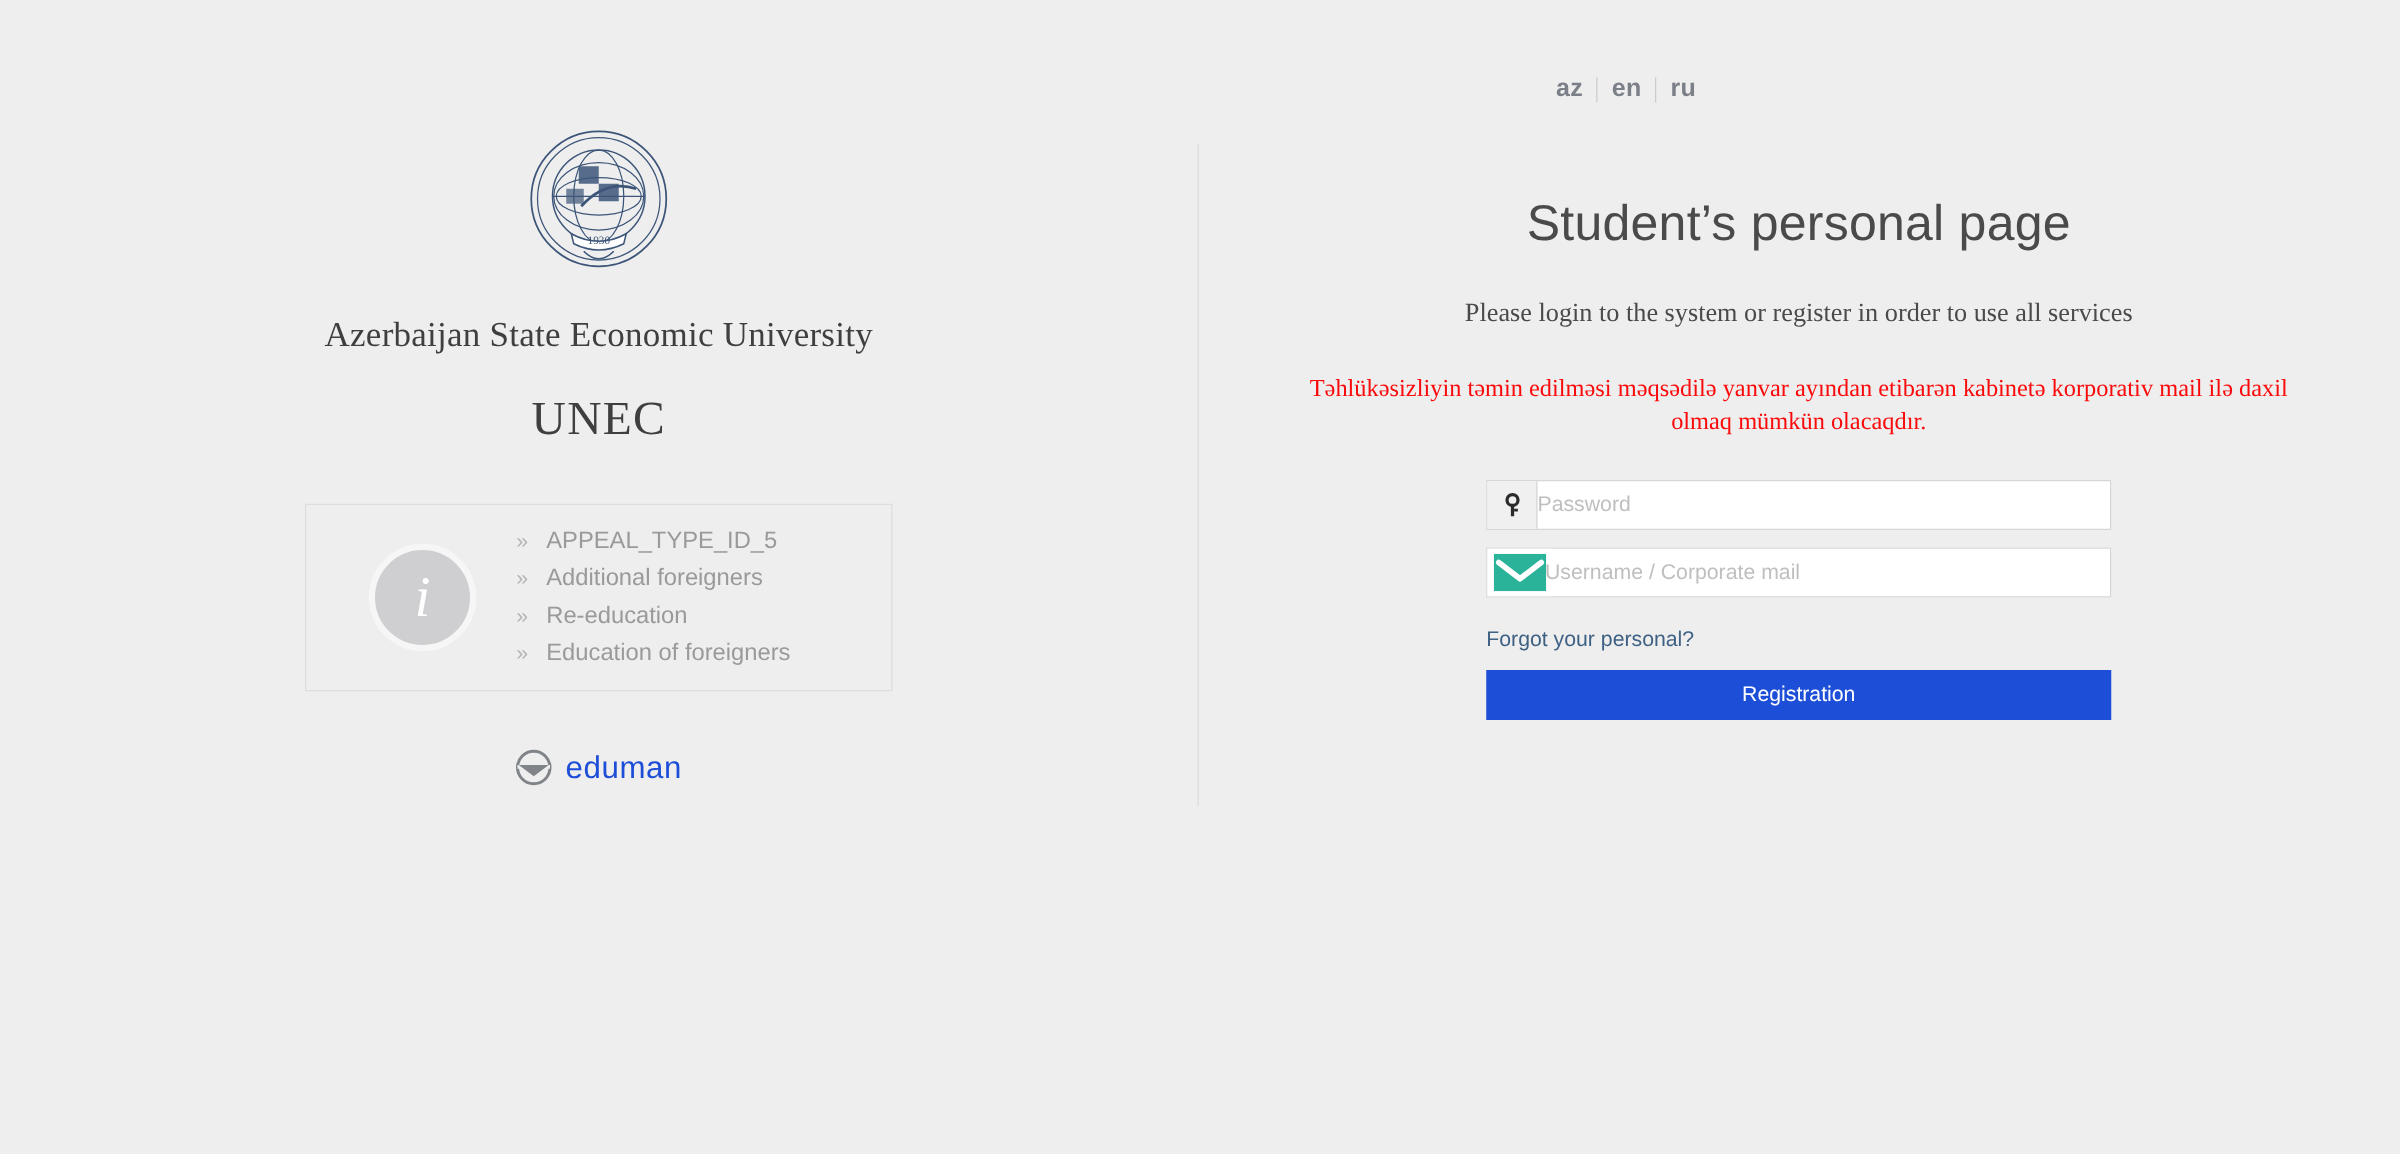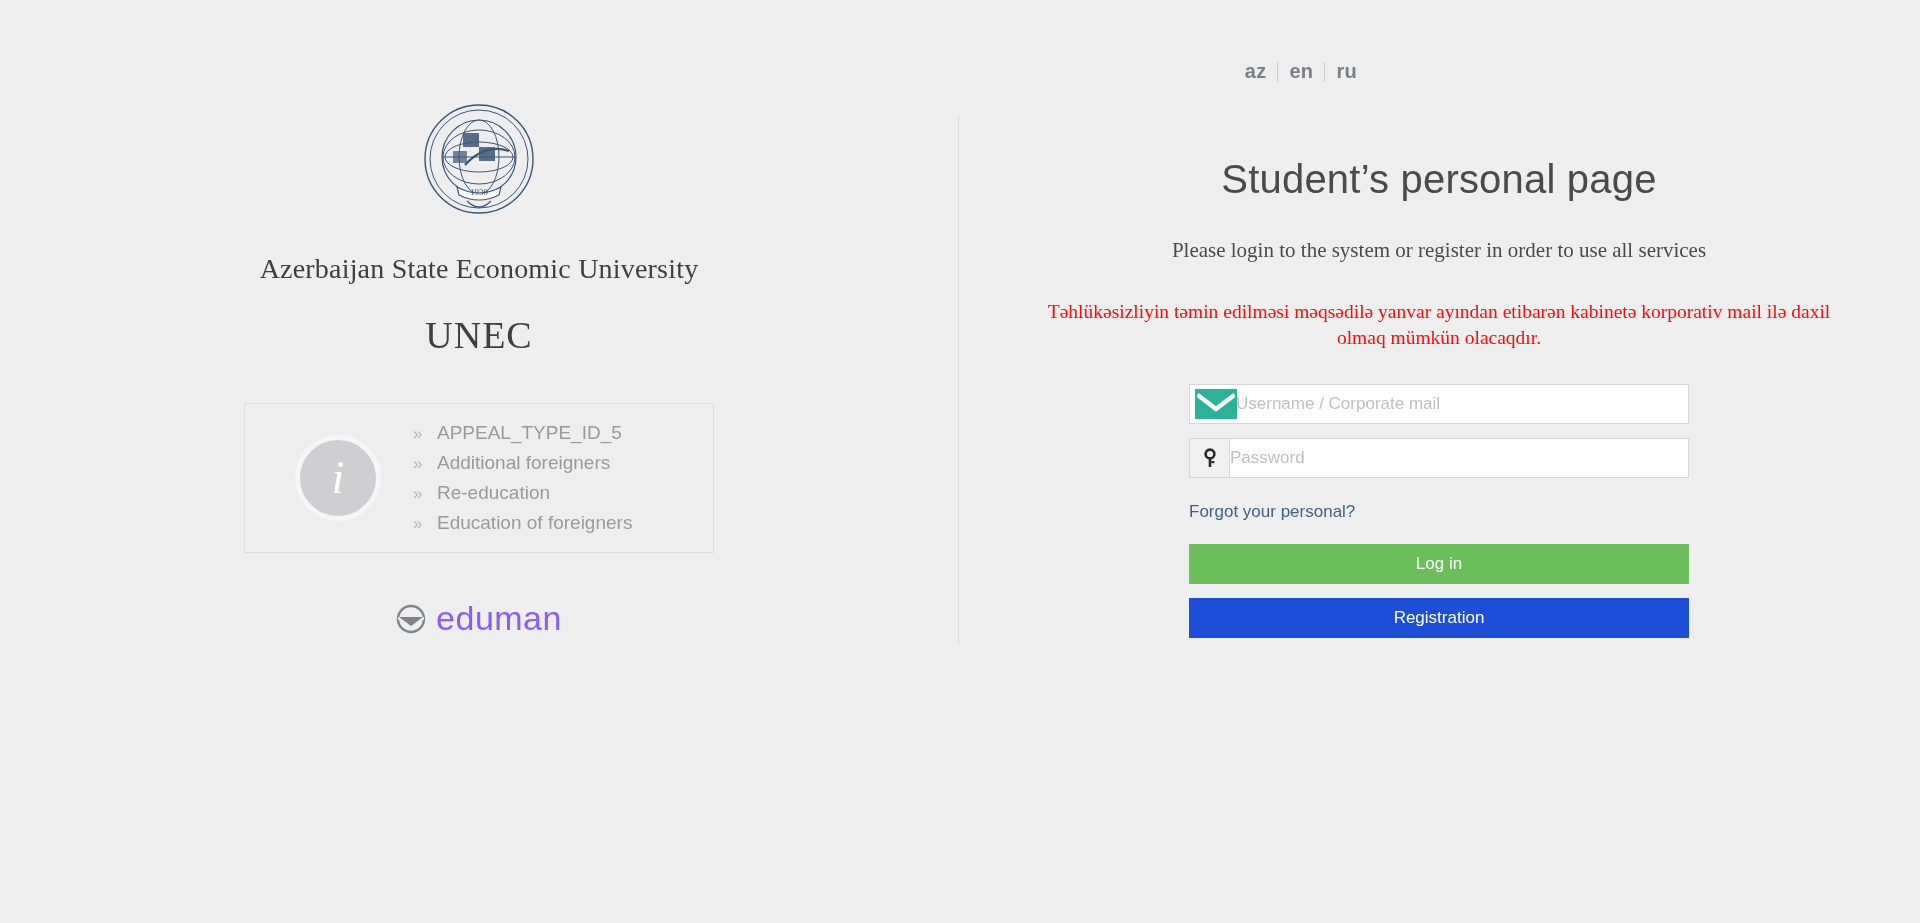--- a/index.html
+++ b/index.html
@@ -74,21 +74,21 @@
     display: flex; align-items: baseline;
     font-size: 19px; color: #9a9a9a;
     line-height: 1.58;
   }
   .info-chevron { width: 24px; color: #b4b4b4; font-size: 17px; }
 
   
   .eduman { margin-top: 46px; display: flex; align-items: center; gap: 10px; }
   .eduman-mark { width: 30px; height: 30px; display: block; }
   .eduman-text {
-    font-size: 34px; color: #8b5cf6; letter-spacing: .5px;
+    font-size: 25px; color: #1d4ed8; letter-spacing: .5px;
   }
 
   
   .page-title {
     margin-top: 54px;
     font-family: Liberation Sans, sans-serif;
     font-size: 40px; color: #4a4a4a; letter-spacing: .2px;
   }
   .page-subtitle {
     margin-top: 36px;
@@ -210,40 +210,39 @@
     </div>
   </div>
 
   <div class="right-col">
     <div class="page-title">Student’s personal page</div>
     <div class="page-subtitle">Please login to the system or register in order to use all services</div>
     <div class="warning">Təhlükəsizliyin təmin edilməsi məqsədilə yanvar ayından etibarən kabinetə korporativ mail ilə daxil olmaq mümkün olacaqdır.</div>
 
     <div class="form">
 
-      <div class="field field-mail">
-        <span class="field-addon-mail">
-          <svg class="mail-icon" viewBox="0 0 42 30">
-            <rect x="0" y="0" width="42" height="30" fill="#2bb39a"></rect>
-            <path d="M4 7 L21 20 L38 7" fill="none" stroke="#ffffff" stroke-width="4.5" stroke-linecap="round" stroke-linejoin="round"></path>
-          </svg>
-        </span>
-        <input type="text" placeholder="Username / Corporate mail" style="">
-      </div>
-
       <div class="field">
         <span class="field-addon-key">
           <svg class="key-icon" viewBox="0 0 16 20">
             <circle cx="8" cy="6" r="4.4" fill="none" stroke="#2b2b2b" stroke-width="2.6"></circle>
             <rect x="6.7" y="9" width="2.6" height="10" fill="#2b2b2b"></rect>
             <rect x="9.3" y="13" width="3" height="2.2" fill="#2b2b2b"></rect>
           </svg>
         </span>
         <input type="password" placeholder="Password" style="">
       </div>
 
+      <div class="field field-mail">
+        <span class="field-addon-mail">
+          <svg class="mail-icon" viewBox="0 0 42 30">
+            <rect x="0" y="0" width="42" height="30" fill="#2bb39a"></rect>
+            <path d="M4 7 L21 20 L38 7" fill="none" stroke="#ffffff" stroke-width="4.5" stroke-linecap="round" stroke-linejoin="round"></path>
+          </svg>
+        </span>
+        <input type="text" placeholder="Username / Corporate mail" style="">
+      </div>
+
       <a class="forgot" href="#">Forgot your personal?</a>
 
-      <button class="btn btn-login" style="background:#6abf5a">Log in</button>
       <button class="btn" style="background:#1d4ed8">Registration</button>
     </div>
   </div>
 </div>
 
 </body></html>

